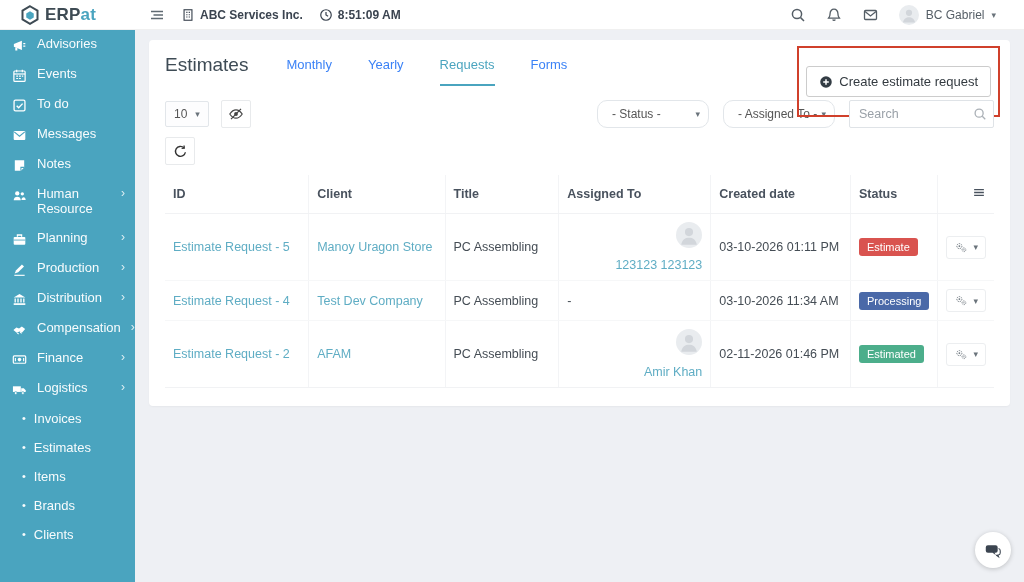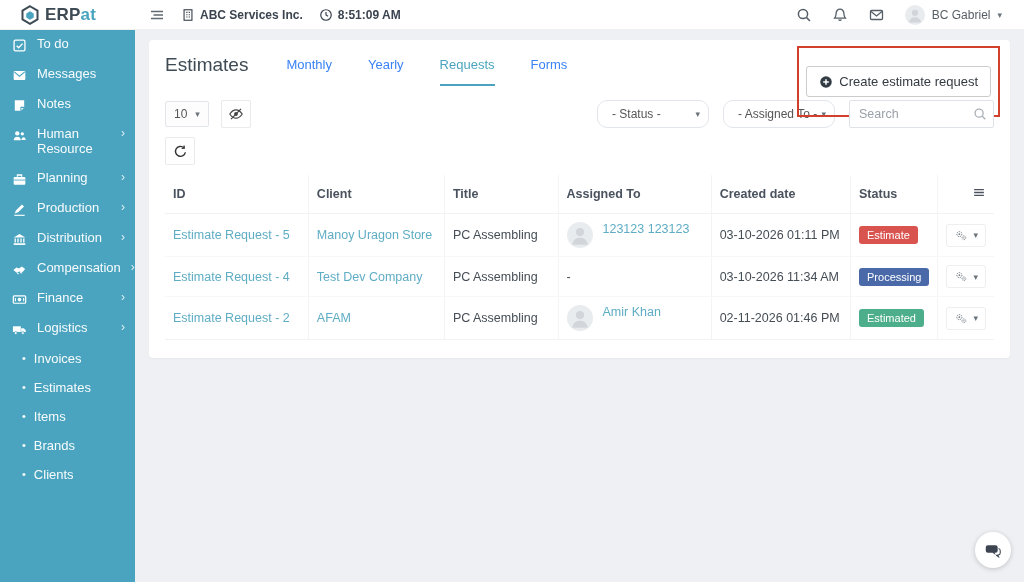--- a/index.html
+++ b/index.html
@@ -7,21 +7,21 @@
   body { font-family:"Liberation Sans","DejaVu Sans",sans-serif; background:#eef0f4; color:#444; }
 
   
   .topbar { position:fixed; top:0; left:0; width:1024px; height:30px; background:#fff; display:flex; align-items:center; z-index:20; border-bottom:1px solid #f0f0f0; }
   .brand { width:135px; display:flex; align-items:flex-end; gap:5px; padding-left:20px; flex-shrink:0; }
   .brand-name { font-size:17px; font-weight:700; letter-spacing:.2px; }
   .brand-name .p1 { color:#3e4b54; }
   .brand-name .p2 { color:#4aa4bf; }
   .topbar .hamb { margin-left:14px; }
   .top-group { display:flex; align-items:center; gap:5px; margin-left:16px; font-size:12px; font-weight:700; color:#3b4450; }
-  .top-right { margin-left:auto; display:flex; gap:20px; padding-right:22px; }
+  .top-right { margin-left:auto; display:flex; gap:20px; padding-right:28px; }
   .icon-btn { background:none; border:none; cursor:pointer; display:flex; align-items:center; }
   .user-chip { display:flex; align-items:center; gap:7px; font-size:12px; color:#555e66; cursor:pointer; }
   .avatar-sm { width:20px; height:20px; border-radius:50%; background:#e9ecef; overflow:hidden; flex-shrink:0; }
   .caret { font-size:9px; color:#6a737b; }
 
   
   .sidebar { position:fixed; top:30px; left:0; bottom:0; width:135px; background:#4aa4bf; z-index:10; font-size:13px; color:#fff; }
   .side-item { display:flex; align-items:flex-start; gap:10px; padding:7px 8px 7px 12px; line-height:1.15; cursor:pointer; color:rgba(255,255,255,.96); }
   .side-item svg { flex-shrink:0; margin-top:1px; }
   .side-item .chev { margin-left:auto; font-size:12px; opacity:.85; padding-right:2px; }
@@ -55,21 +55,21 @@
   .row2 { margin-top:9px; }
   .row2 .sq-btn { margin-left:0; }
 
   
   table { width:100%; border-collapse:collapse; margin-top:10px; font-size:12.5px; }
   th { text-align:left; font-weight:700; color:#49525e; padding:11px 8px; border-bottom:1px solid #f1f2f4; border-right:1px solid #f3f4f6; font-size:12.5px; }
   th:last-child, td:last-child { border-right:none; text-align:right; }
   td { padding:8px; border-bottom:1px solid #f6f7f8; border-right:1px solid #f3f4f6; color:#454d55; vertical-align:middle; }
   tr:last-child td { border-bottom:1px solid #f1f2f4; }
   .lnk { color:#5fadc4; cursor:pointer; text-decoration:none; }
-  .assigned { display:flex; align-items:flex-start; gap:10px; }
+  .assigned { display:flex; align-items:flex-end; gap:10px;flex-direction:column; }
   .avatar-md { width:26px; height:26px; border-radius:50%; background:#e9ecef; overflow:hidden; flex-shrink:0; }
   .badge { display:inline-block; padding:3px 8px; border-radius:3px; color:#fff; font-size:11px; }
   .badge-canceled { background:#d9534f; }
   .badge-processing { background:#4a69a8; }
   .badge-estimated { background:#4cae8b; }
   .act-btn { display:inline-flex; align-items:center; gap:5px; border:1px solid #eceef0; background:#fff; border-radius:3px; padding:4px 7px; cursor:pointer; color:#6c757d; }
   .col-id{width:18%;} .col-client{width:17%;} .col-title{width:14%;} .col-assigned{width:19%;} .col-created{width:17.5%;} .col-status{width:10%;} .col-act{width:4.5%;}
 
   
   .table-foot { display:flex; align-items:center; margin-top:16px; }
@@ -137,20 +137,37 @@
             <path d="M3.2 14 c.5-3.2 2.6-4.3 4.8-4.3 s4.3 1.1 4.8 4.3 Z" fill="#d2d6db"></path>
           </svg>
       </span>
       <span>BC Gabriel</span>
       <span class="caret">▾</span>
     </div>
   </div>
 </header>
 
 <nav class="sidebar">
+  <div class="side-item">
+    <svg width="15" height="15" viewBox="0 0 16 16">
+        <path d="M2 6.5 L10.5 2.8 V12.8 L2 9.2 Z" fill="#fff"></path>
+        <path d="M3.5 9.8 v3.4 h2.2 v-2.6 Z" fill="#fff"></path>
+        <path d="M12 6 h2.2 M12 8.6 h2.2" stroke="#fff" stroke-width="1.2"></path>
+      </svg>
+    <span>Advisories</span>
+  </div>
+  <div class="side-item">
+    <svg width="15" height="15" viewBox="0 0 16 16">
+        <rect x="2" y="3.2" width="12" height="11" rx="1" fill="none" stroke="#fff" stroke-width="1.3"></rect>
+        <path d="M2 6.4 h12" stroke="#fff" stroke-width="1.3"></path>
+        <path d="M5 1.8 v2.6 M11 1.8 v2.6" stroke="#fff" stroke-width="1.3"></path>
+        <path d="M4.5 8.6 h2 M7.5 8.6 h2 M10.5 8.6 h1.5 M4.5 11.2 h2 M7.5 11.2 h2" stroke="#fff" stroke-width="1.2"></path>
+      </svg>
+    <span>Events</span>
+  </div>
   <div class="side-item">
     <svg width="15" height="15" viewBox="0 0 16 16">
         <rect x="2.2" y="2.2" width="11.6" height="11.6" rx="1.5" fill="none" stroke="#fff" stroke-width="1.4"></rect>
         <path d="M5 8.2 l2.1 2.1 L11.3 6" fill="none" stroke="#fff" stroke-width="1.5"></path>
       </svg>
     <span>To do</span>
   </div>
   <div class="side-item">
     <svg width="15" height="15" viewBox="0 0 16 16">
         <rect x="1.8" y="3.2" width="12.4" height="9.6" rx="1" fill="#fff"></rect>

